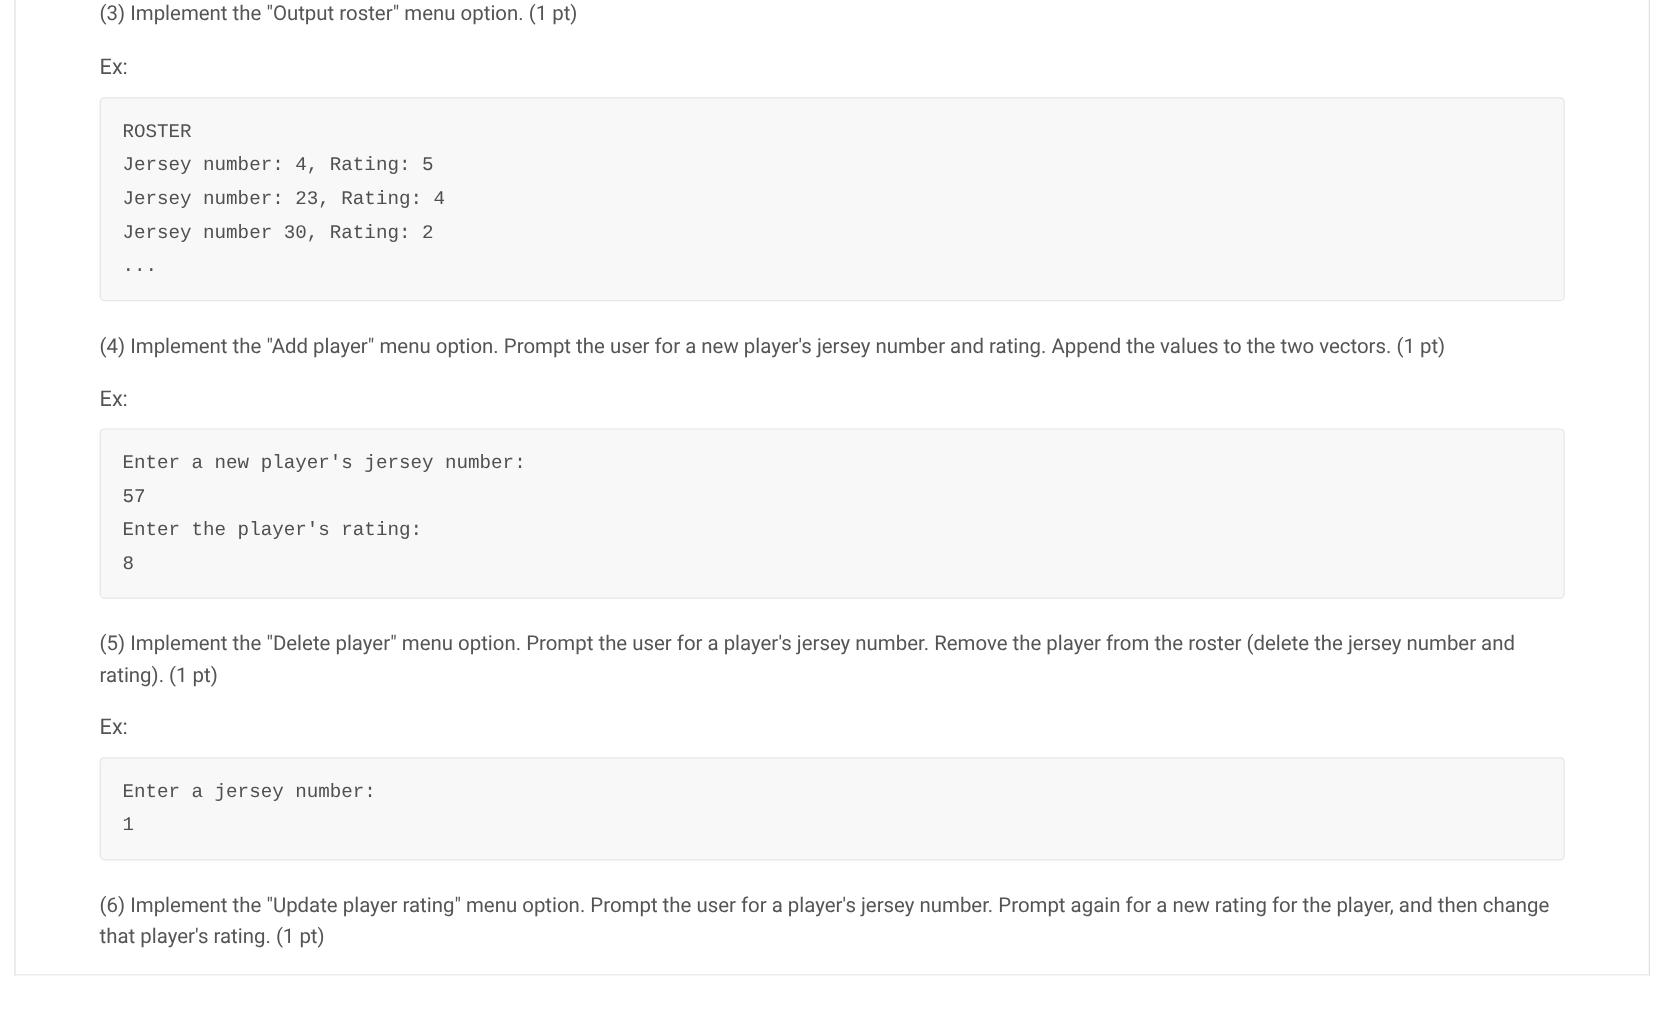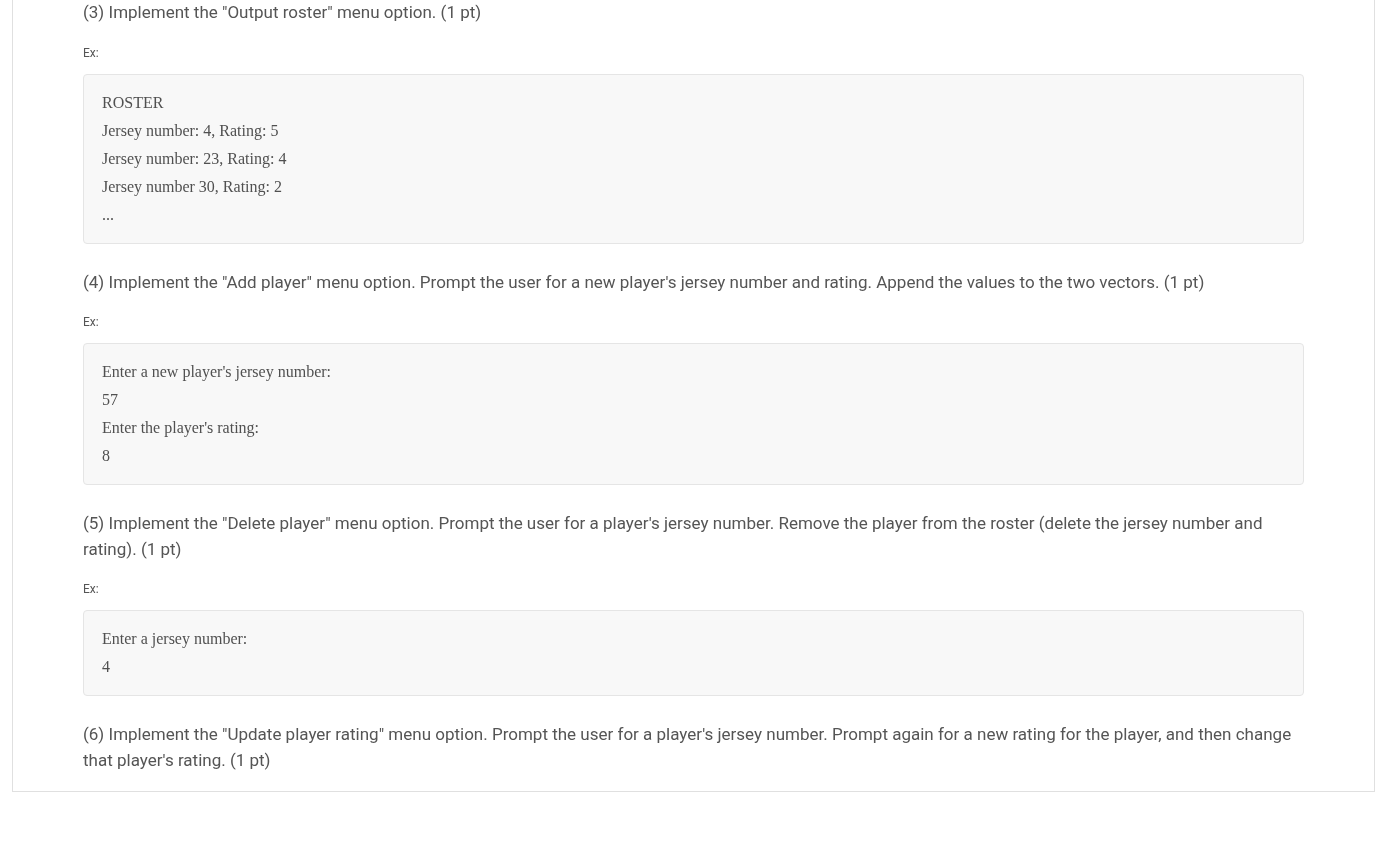--- a/index.html
+++ b/index.html
@@ -24,30 +24,30 @@
       font-size: 17px;
       line-height: 1.5;
       margin-bottom: 20px;
       font-weight: 400;
     }
     .paragraph.first {
       padding-top: 0;
     }
     .ex-label {
       color: #555555;
-      font-size: 12px;
+      font-size: 18px;
       margin-bottom: 14px;
       font-weight: 400;
     }
     .code-block {
       background: #f8f8f8;
       border: 1px solid #e5e5e5;
       border-radius: 4px;
       padding: 14px 18px;
-      font-family: Liberation Serif, serif;
+      font-family: Liberation Mono, monospace;
       font-size: 16px;
       line-height: 1.75;
       color: #505050;
       margin-bottom: 26px;
       white-space: pre-wrap;
     }
     .code-block.last {
       margin-bottom: 26px;
     }
   </style>
@@ -67,17 +67,17 @@
   <p class="paragraph">(4) Implement the "Add player" menu option. Prompt the user for a new player's jersey number and rating. Append the values to the two vectors. (1 pt)</p>
   <p class="ex-label">Ex:</p>
   <div class="code-block">Enter a new player's jersey number:
 57
 Enter the player's rating:
 8</div>
 
   <p class="paragraph">(5) Implement the "Delete player" menu option. Prompt the user for a player's jersey number. Remove the player from the roster (delete the jersey number and rating). (1 pt)</p>
   <p class="ex-label">Ex:</p>
   <div class="code-block last">Enter a jersey number:
-4</div>
+1</div>
 
   <p class="paragraph" style="margin-bottom:0;">(6) Implement the "Update player rating" menu option. Prompt the user for a player's jersey number. Prompt again for a new rating for the player, and then change that player's rating. (1 pt)</p>
 
 </div>
 
 </body></html>

